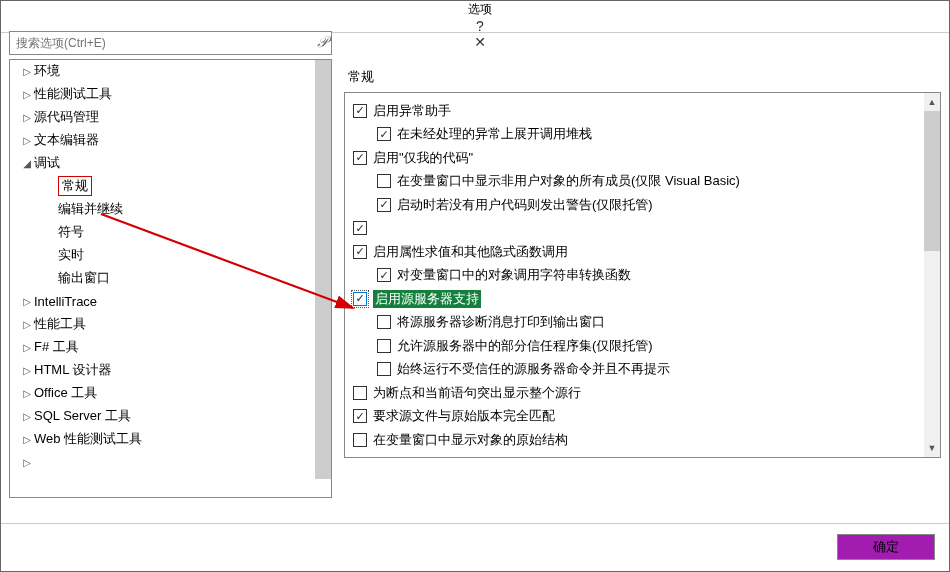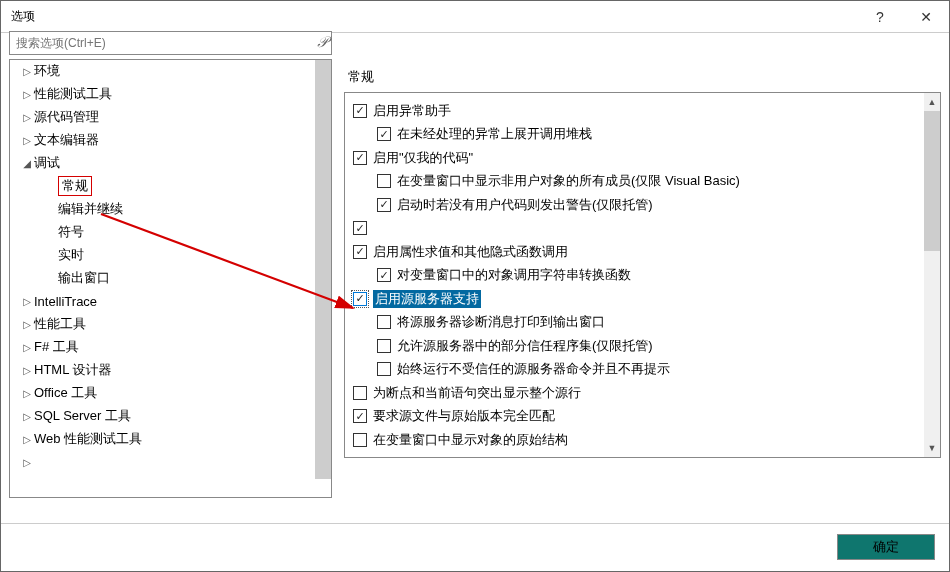--- a/index.html
+++ b/index.html
@@ -1,17 +1,17 @@
 <!DOCTYPE html>
 <html><head>
 <meta charset="utf-8">
 <style>
 * { box-sizing: border-box; margin: 0; padding: 0; }
 body { font-family: "Microsoft YaHei", "Segoe UI", sans-serif; font-size: 12px; background: #fff; width: 950px; height: 572px; overflow: hidden; position: relative; border: 1px solid #666; }
-.titlebar { height: 32px; display: flex; align-items: center; padding: 0 0 0 10px; border-bottom: 1px solid #ccc; }
+.titlebar { height: 32px; display: flex; align-items: center; padding: 0 0 0 10px; border-bottom: 1px solid #ccc; flex-direction: column; }
 .titlebar .title { flex: 1; font-size: 12px; }
 .titlebar .btn { width: 46px; height: 31px; display: flex; align-items: center; justify-content: center; color: #333; font-size: 14px; }
 .content { display: flex; height: 458px; align-items: center; }
 .left { width: 335px; padding: 8px 4px 4px 8px; display: flex; flex-direction: column; }
 .search-wrap { position: relative; margin-bottom: 4px; }
 .search { width: 100%; height: 24px; border: 1px solid #888; padding: 2px 26px 2px 6px; font-size: 12px; font-family: inherit; }
 .search-icon { position: absolute; right: 4px; top: 3px; font-size: 15px; color: #666; font-style: italic; font-family: serif; }
 .tree-box { border: 1px solid #888; flex: 1; overflow: hidden; position: relative; }
 .tree-scroll { overflow-y: auto; height: 100%; }
 .tree-item { height: 23px; display: flex; align-items: center; cursor: default; font-size: 13px; }
@@ -23,27 +23,27 @@
 .tree-sb-thumb { position: absolute; right: 0; top: 0; width: 16px; bottom: 18px; background: #cdcdcd; }
 .right { flex: 1; padding: 2px 8px 4px 8px; display: flex; flex-direction: column; }
 .group-title { font-size: 13px; padding: 4px 0 6px 4px; }
 .options-box { border: 1px solid #888; flex: 1; position: relative; overflow: hidden; }
 .options-inner { padding: 6px 4px; height: 100%; overflow: hidden; }
 .opt-row { height: 23.5px; display: flex; align-items: center; }
 .opt-row.ind0 { padding-left: 4px; }
 .opt-row.ind1 { padding-left: 28px; }
 .opt-row .cb { width: 14px; height: 14px; border: 1px solid #333; margin-right: 6px; display: inline-flex; align-items: center; justify-content: center; font-size: 11px; color: #222; background: #fff; flex-shrink: 0; }
 .opt-row .lab { font-size: 13px; white-space: nowrap; }
-.opt-row.selected .lab { background: #0369a1; color: #fff; padding: 0 2px; }
+.opt-row.selected .lab { background: #15803d; color: #fff; padding: 0 2px; }
 .opt-row.selected .cb { border: 1px solid #0078d7; outline: 1px dotted #555; outline-offset: 1px; }
 .options-sb { position: absolute; right: 0; top: 0; bottom: 0; width: 16px; background: #f0f0f0; }
 .options-sb-thumb { position: absolute; right: 0; width: 16px; background: #cdcdcd; top: 18px; height: 140px; }
 .options-sb .arr { position: absolute; right: 0; width: 16px; height: 18px; display: flex; align-items: center; justify-content: center; font-size: 9px; color: #555; }
 .footer { height: 46px; border-top: 1px solid #ccc; display: flex; justify-content: flex-end; align-items: center; padding: 0 14px; gap: 10px; margin-top: 10px; }
-.footer .fbtn { width: 98px; height: 26px; border: 1px solid #888; background: #0f766e; font-size: 13px; font-family: inherit; }
+.footer .fbtn { width: 98px; height: 26px; border: 1px solid #888; background: #a21caf; font-size: 13px; font-family: inherit; }
 svg.arrow-annot { position: absolute; pointer-events: none; z-index: 100; }
 </style>
 </head>
 <body>
 
 <div class="titlebar">
   <span class="title">选项</span>
   <div class="btn">?</div>
   <div class="btn">✕</div>
 </div>

